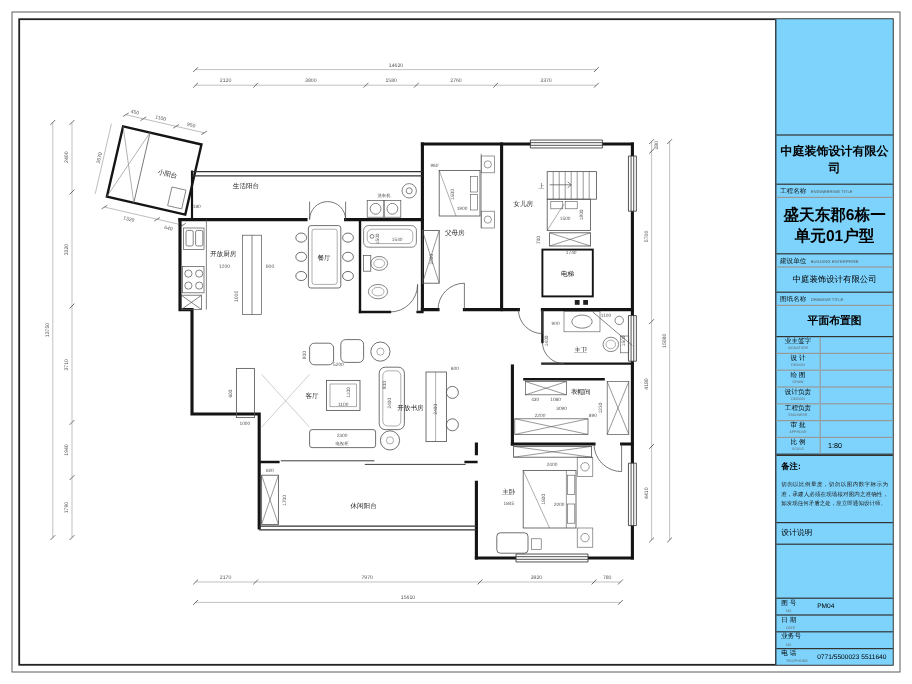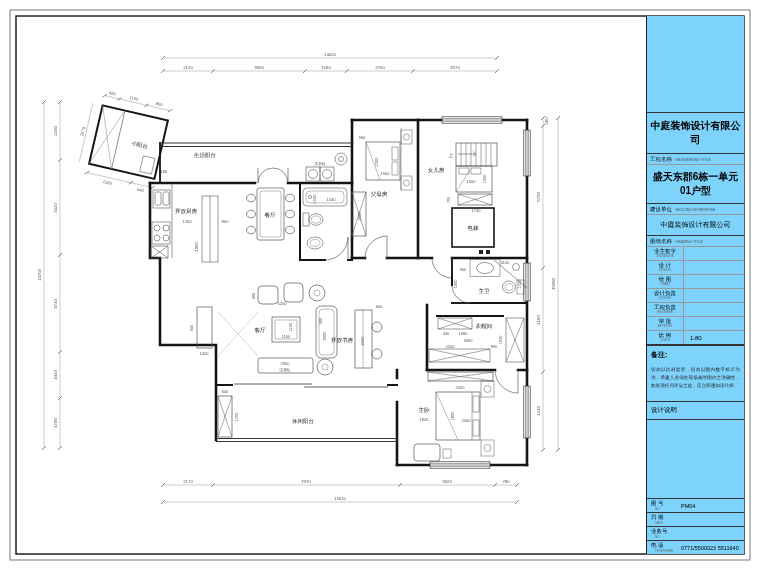--- a/index.html
+++ b/index.html
@@ -6,21 +6,21 @@
   .sheet{position:relative;width:760px;height:570px;background:#ffffff;overflow:hidden;}
   .plan-svg{position:absolute;left:0;top:0;}
   text{font-family:"Liberation Sans",sans-serif;}
   
   .titleblock{position:absolute;left:646px;top:16px;width:98px;height:538px;
     border-left:1px solid #222;display:flex;flex-direction:column;box-sizing:border-box;background:#7dd3fc;}
   .tb-logo{height:96px;border-bottom:1px solid #333;}
   .tb-company{font-size:10px;font-weight:bold;text-align:center;padding:6px 1px;border-bottom:1px solid #333;letter-spacing:0;}
   .tb-lblrow{font-size:5.5px;color:#111;padding:2px 3px 1px 3px;border-bottom:1px solid #999;}
   .tb-lblrow .en{font-size:3.5px;color:#555;margin-left:2px;}
-  .tb-val{font-size:10px;font-weight:bold;text-align:center;padding:5px 1px;border-bottom:1px solid #333;}
+  .tb-val{font-size:13px;font-weight:bold;text-align:center;padding:5px 1px;border-bottom:1px solid #333;}
   .tb-val.normal{font-weight:normal;font-size:7px;}
   .tb-val.big{font-size:9px;padding:6px 1px;}
   .tb-table{border-bottom:1px solid #333;}
   .tb-trow{display:flex;border-bottom:1px solid #999;height:13px;align-items:stretch;}
   .tb-trow:last-child{border-bottom:1px solid #333;}
   .tb-tlabel{width:36px;border-right:1px solid #999;font-size:5.5px;text-align:center;
     display:flex;flex-direction:column;justify-content:center;line-height:1;}
   .tb-tlabel .en{font-size:3px;color:#666;}
   .tb-tvalue{flex:1;font-size:6px;display:flex;align-items:center;padding-left:6px;}
   .tb-notes{padding:4px 4px 2px 4px;}
@@ -416,20 +416,21 @@
   <div class="tb-lblrow">
     <span>建设单位</span>
     <span class="en">BUILDING ENTERPRISE</span>
   </div>
   <div class="tb-val normal">中庭装饰设计有限公司</div>
 
   <div class="tb-lblrow">
     <span>图纸名称</span>
     <span class="en">DRAWING TITLE</span>
   </div>
+  <div class="tb-val big">平面布置图</div>
 
   <div class="tb-table">
     <div class="tb-trow">
       <div class="tb-tlabel">
             <span>业主签字</span>
             <span class="en">SIGNATURE</span>
           </div>
       <div class="tb-tvalue"></div>
     </div>
     <div class="tb-trow">

